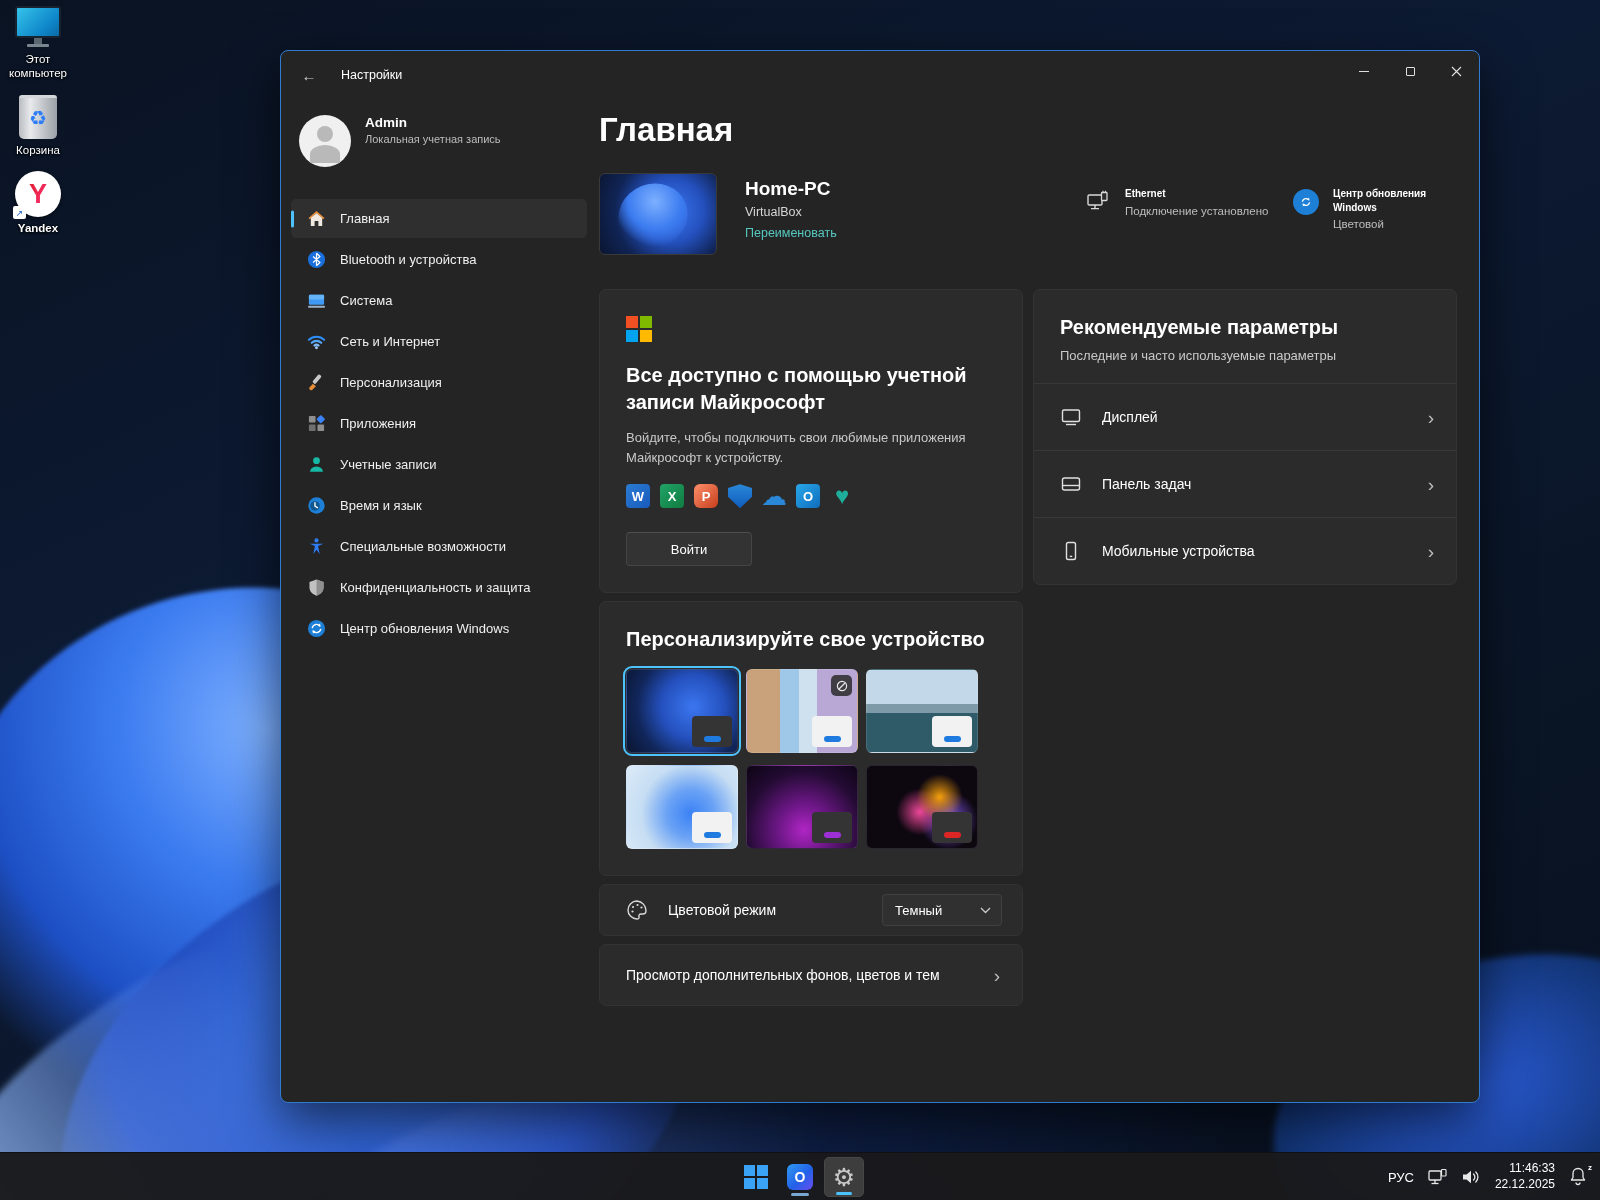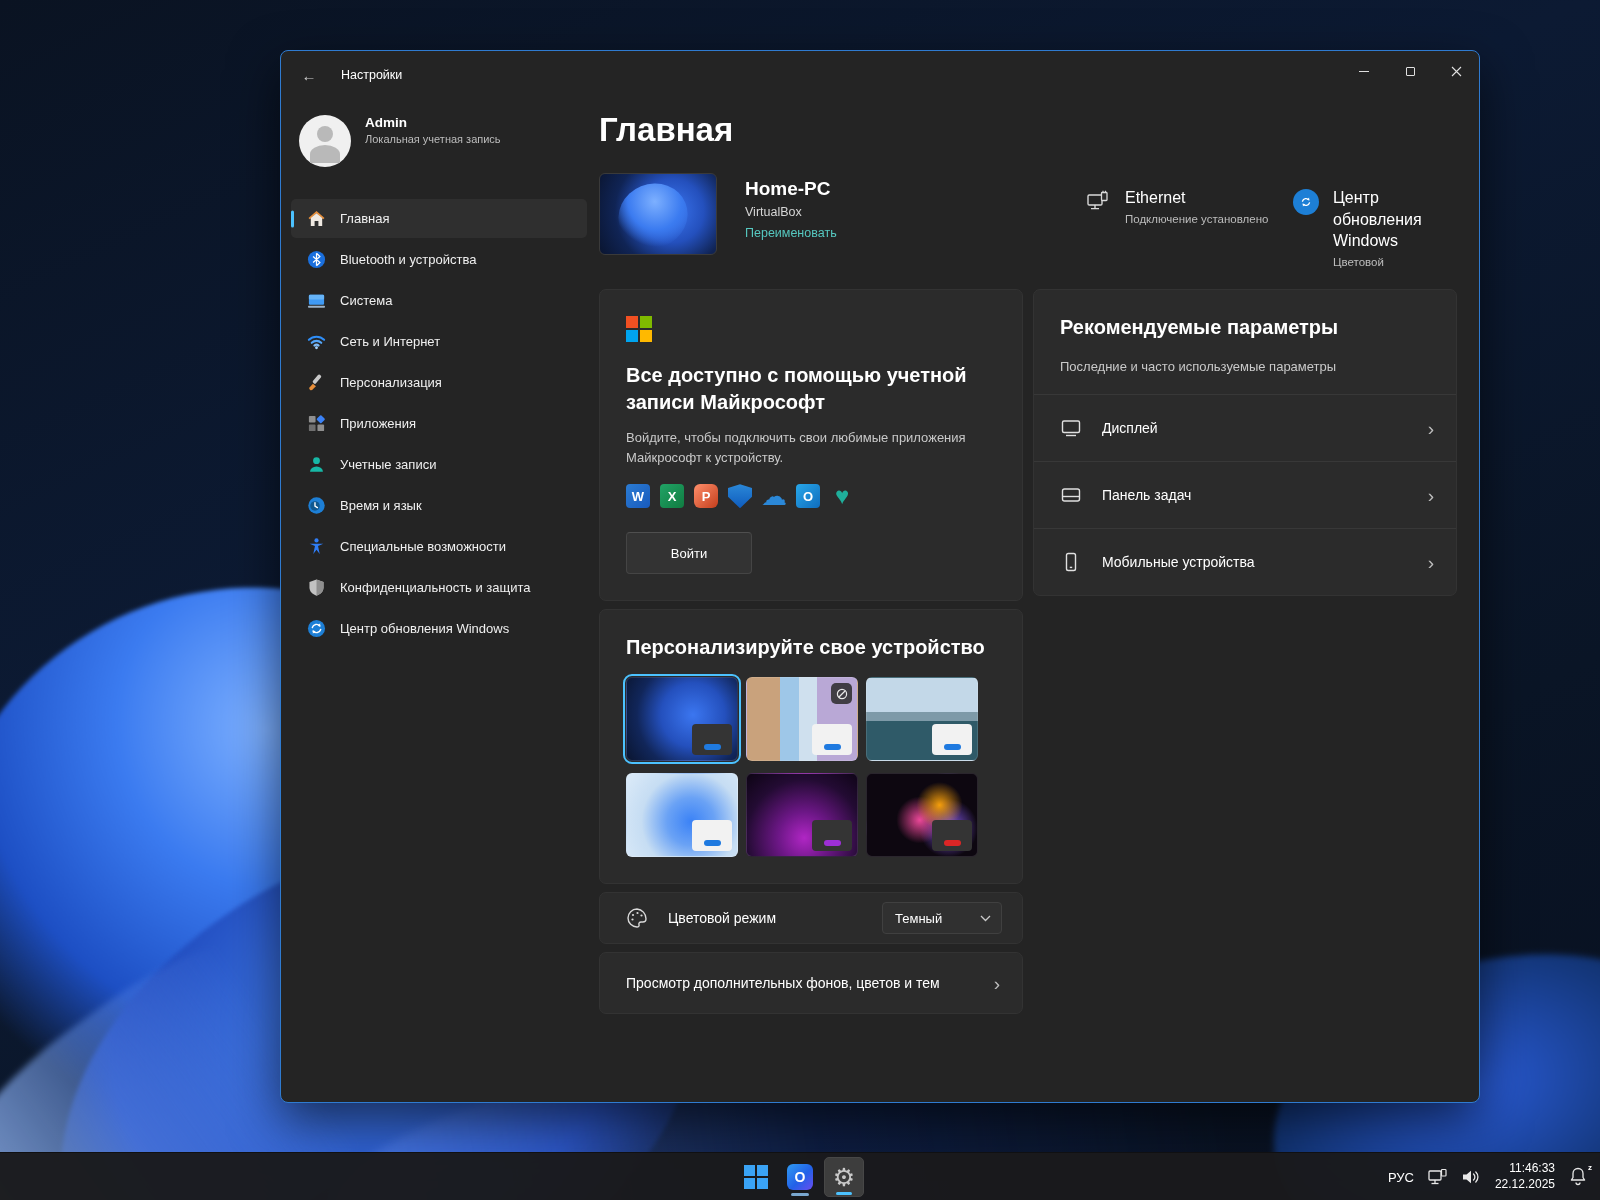--- a/index.html
+++ b/index.html
@@ -77,46 +77,46 @@
   .dev-meta { position:absolute; left:146px; top:5px; }
   .dev-name { font-size:19px; font-weight:600; }
   .dev-model { font-size:12.5px; color:#d6d6d6; margin-top:5px; }
   .dev-rename { font-size:12.5px; color:#56c8c0; margin-top:7px; cursor:default; }
   .status-block { position:absolute; top:14px; display:flex; }
   .eth-block { left:484px; }
   .upd-block { left:692px; }
   .status-ic { width:30px; height:30px; flex:0 0 auto; display:flex; align-items:center; justify-content:center; }
   .upd-circle { width:26px; height:26px; border-radius:50%; background:#1d7fd6; display:flex; align-items:center; justify-content:center; }
   .status-meta { margin-left:12px; }
-  .status-title { font-size:16px; font-weight:normal; line-height:1.35; }
+  .status-title { font-size:10px; font-weight:bold; line-height:1.35; }
   .status-sub { font-size:11.5px; color:#bdbdbd; margin-top:4px; }
 
   .cards { display:grid; grid-template-columns:424px 424px; gap:10px; margin-top:32px; align-items:start; }
   .card { background:#2b2b2b; border:1px solid #333; border-radius:7px; }
   .col-left { display:flex; flex-direction:column; gap:8px; }
 
   .ms-card { padding:26px; }
   .ms-logo { display:grid; grid-template-columns:12px 12px; grid-template-rows:12px 12px; gap:2px; }
   .ms-logo span:nth-child(1){background:#f25022;} .ms-logo span:nth-child(2){background:#7fba00;}
   .ms-logo span:nth-child(3){background:#00a4ef;} .ms-logo span:nth-child(4){background:#ffb900;}
   .ms-heading { font-size:20px; font-weight:600; line-height:1.35; margin-top:20px; }
   .ms-body { font-size:13px; color:#c9c9c9; line-height:1.55; margin-top:12px; }
   .app-row { display:flex; align-items:center; gap:10px; margin-top:16px; }
   .app-ic { width:24px; height:24px; border-radius:4px; display:flex; align-items:center; justify-content:center; font-size:13px; font-weight:bold; color:#fff; }
   .ic-word{background:linear-gradient(135deg,#2b7cd3,#185abd);} .ic-excel{background:linear-gradient(135deg,#21a366,#107c41);}
   .ic-ppt{background:linear-gradient(135deg,#ff8f6b,#c43e1c); border-radius:6px;}
   .ic-defender{background:linear-gradient(180deg,#2b88d8,#0f5cbd); clip-path:polygon(50% 0,100% 16%,100% 52%,50% 100%,0 52%,0 16%); border-radius:0;}
   .ic-onedrive{background:transparent; color:#2b88d8; font-size:26px;}
   .ic-outlook{background:linear-gradient(135deg,#28a8ea,#0f6cbd);}
   .ic-family{background:transparent; color:#1fae9b; font-size:24px;}
-  .signin-btn { margin-top:24px; width:126px; height:42px; background:#333; border:1px solid #454545; border-top-color:#4f4f4f; border-radius:4px; color:#fff; font-size:13px; font-family:inherit; }
+  .signin-btn { margin-top:24px; width:126px; height:34px; background:#333; border:1px solid #454545; border-top-color:#4f4f4f; border-radius:4px; color:#fff; font-size:13px; font-family:inherit; }
 
   .rec-card .rec-head { padding:26px 26px 20px 26px; }
   .rec-title { font-size:20px; font-weight:600; }
-  .rec-sub { font-size:13px; color:#c9c9c9; margin-top:20px; }
+  .rec-sub { font-size:13px; color:#c9c9c9; margin-top:9px; }
   .rec-row { display:flex; align-items:center; padding:0 22px 0 26px; height:67px; border-top:1px solid #383838; cursor:default; }
   .rec-label { font-size:14px; margin-left:20px; }
   .chevron { margin-left:auto; color:#bdbdbd; font-size:19px; line-height:1; }
 
   .pers-card { padding:26px; }
   .pers-title { font-size:20px; font-weight:600; }
   .tiles { display:grid; grid-template-columns:repeat(3,112px); grid-auto-rows:84px; gap:12px 8px; margin-top:18px; }
   .tile { position:relative; border-radius:6px; overflow:hidden; border:1px solid rgba(255,255,255,.12); cursor:default; }
   .tile.selected { outline:2px solid #4cc2ff; outline-offset:1px; }
   .t1 { background:radial-gradient(circle at 60% 45%, #3b76f0 0%, #2450bd 40%, #11265a 70%, #0a1530 100%); }
@@ -168,20 +168,43 @@
 <div id="screen">
 
   <div class="wallpaper">
     <div class="petal pt1"></div>
       <div class="petal pt2"></div>
       <div class="petal pt3"></div>
     <div class="petal pt4"></div>
       <div class="petal pt5"></div>
   </div>
 
+  <div class="desk-icons">
+    <div class="desk-icon">
+      <div class="pc-icon">
+        <div class="pc-screen"></div>
+          <div class="pc-stand"></div>
+          <div class="pc-base"></div>
+      </div>
+      <div class="desk-label">Этот компьютер</div>
+    </div>
+    <div class="desk-icon">
+      <div class="bin-icon">
+          <span class="bin-glyph">♻</span>
+        </div>
+      <div class="desk-label">Корзина</div>
+    </div>
+    <div class="desk-icon" style="margin-top:14px;">
+      <div class="ya-icon">
+        <span class="ya-letter">Y</span>
+        <span class="shortcut-badge">↗</span>
+      </div>
+      <div class="desk-label ya-label">Yandex</div>
+    </div>
+  </div>
 
   <div class="win">
 
     <div class="titlebar">
       <div class="back-btn">←</div>
       <div class="win-title">Настройки</div>
       <div class="win-controls">
         <div class="wc-btn">
             <span class="wc-min-glyph"></span>
           </div>

